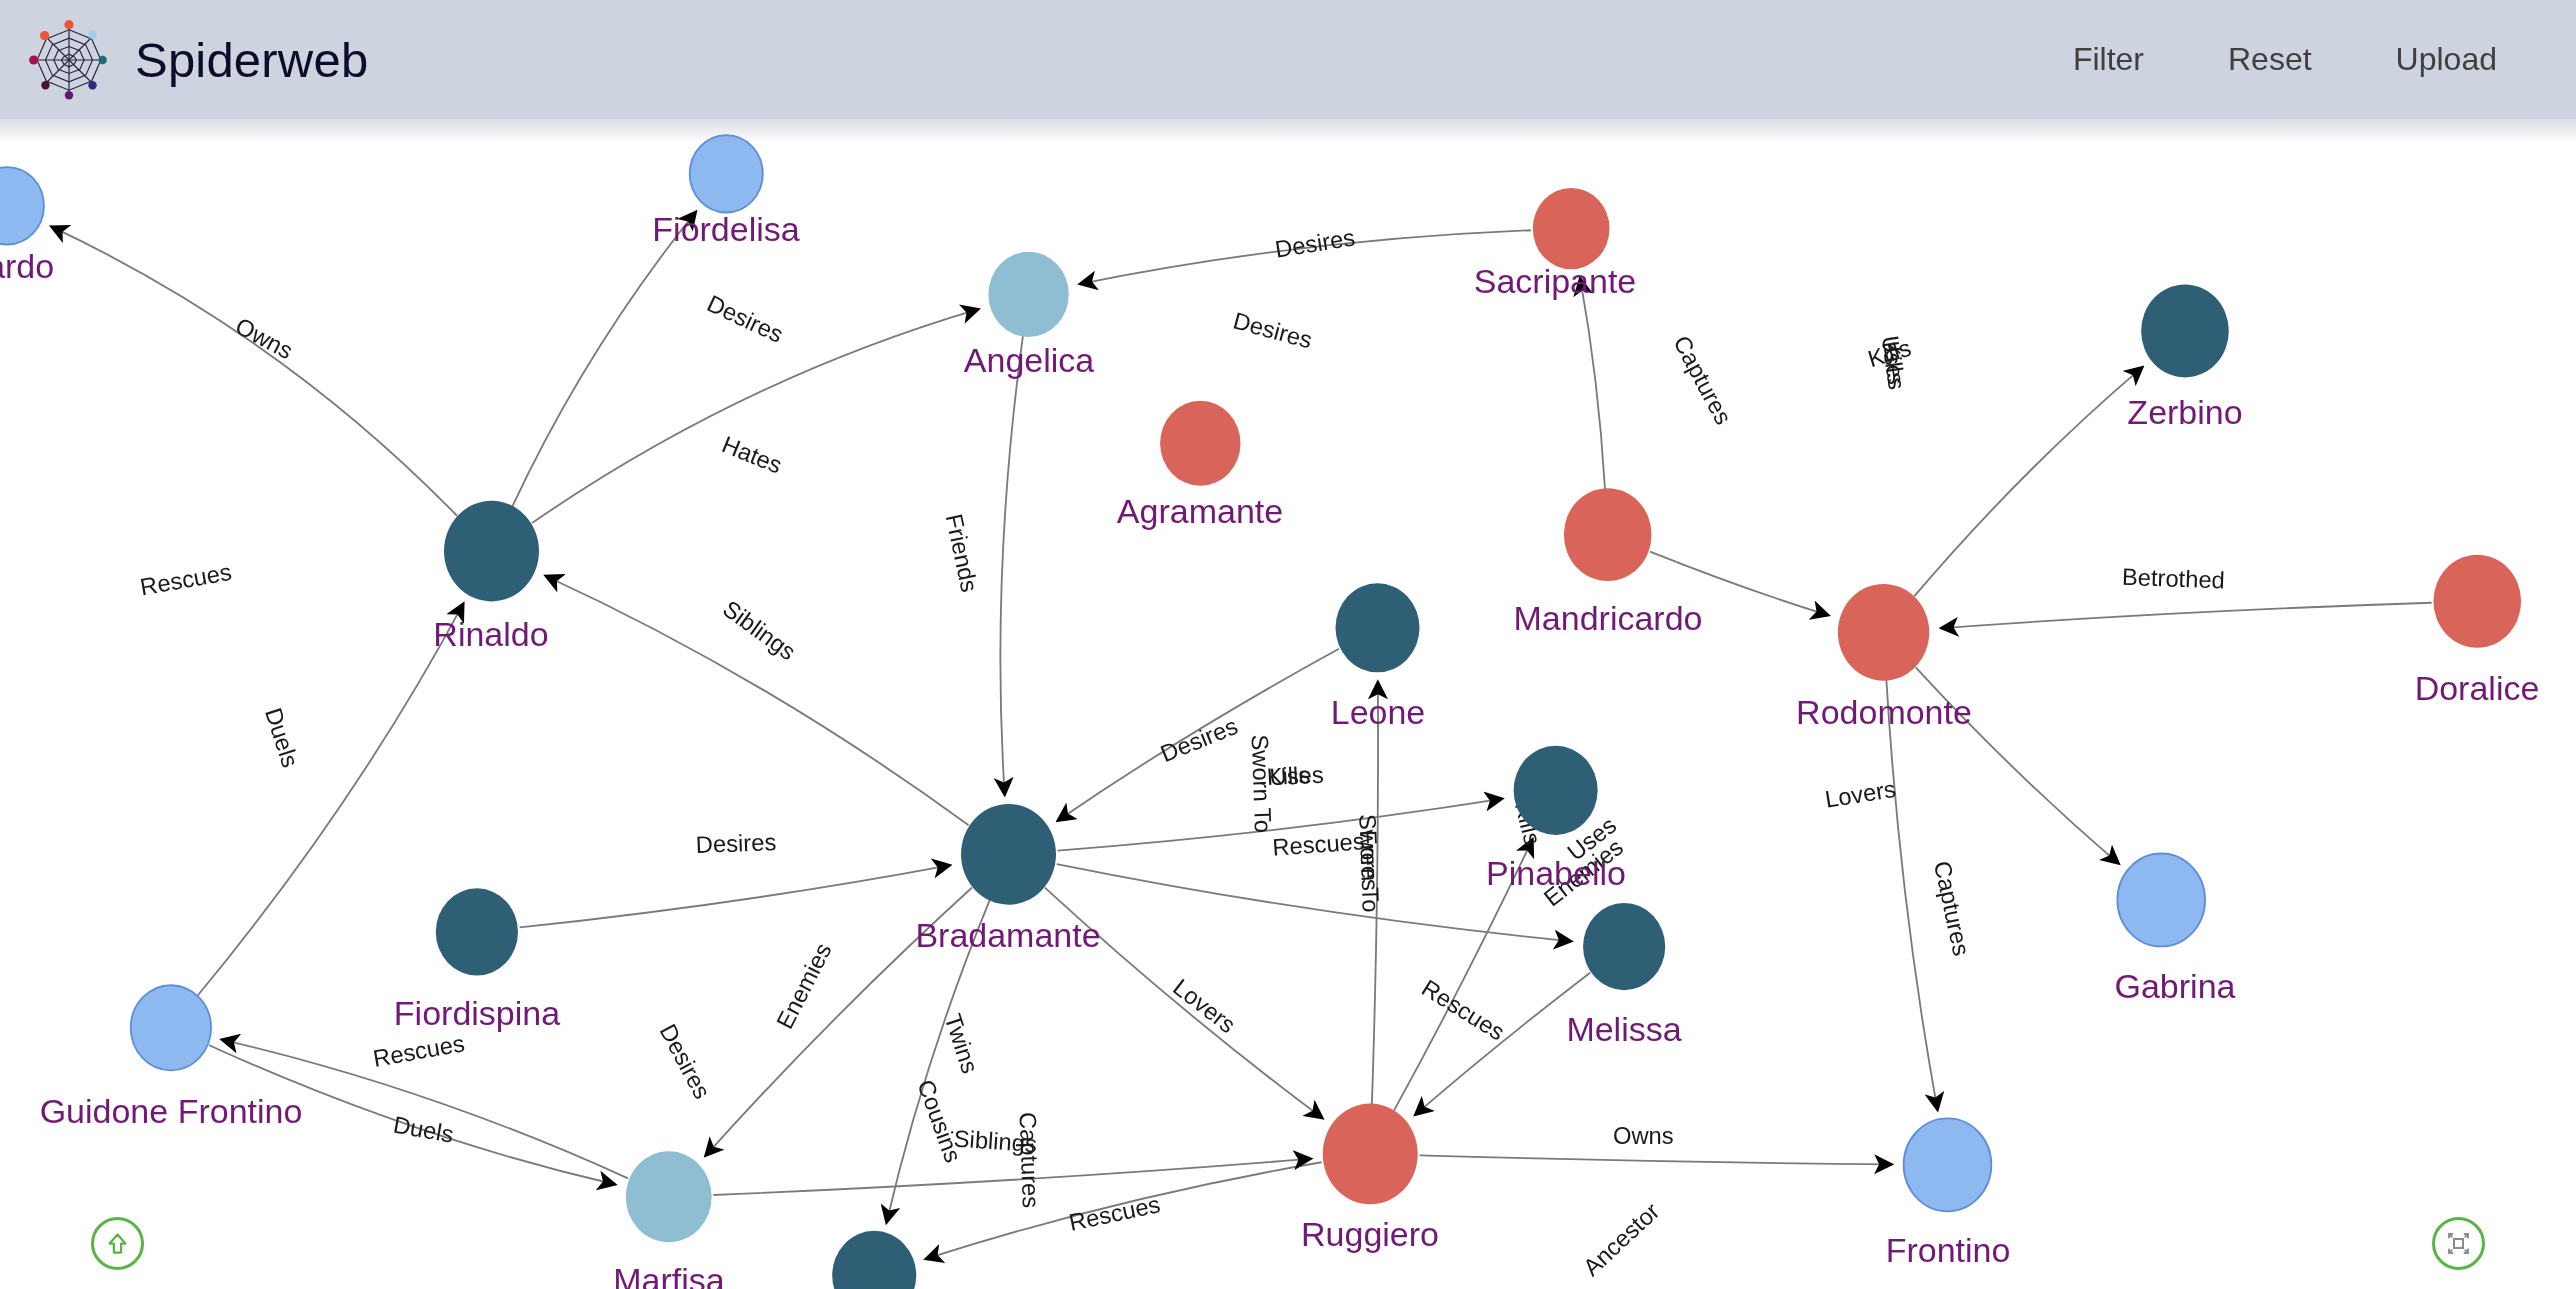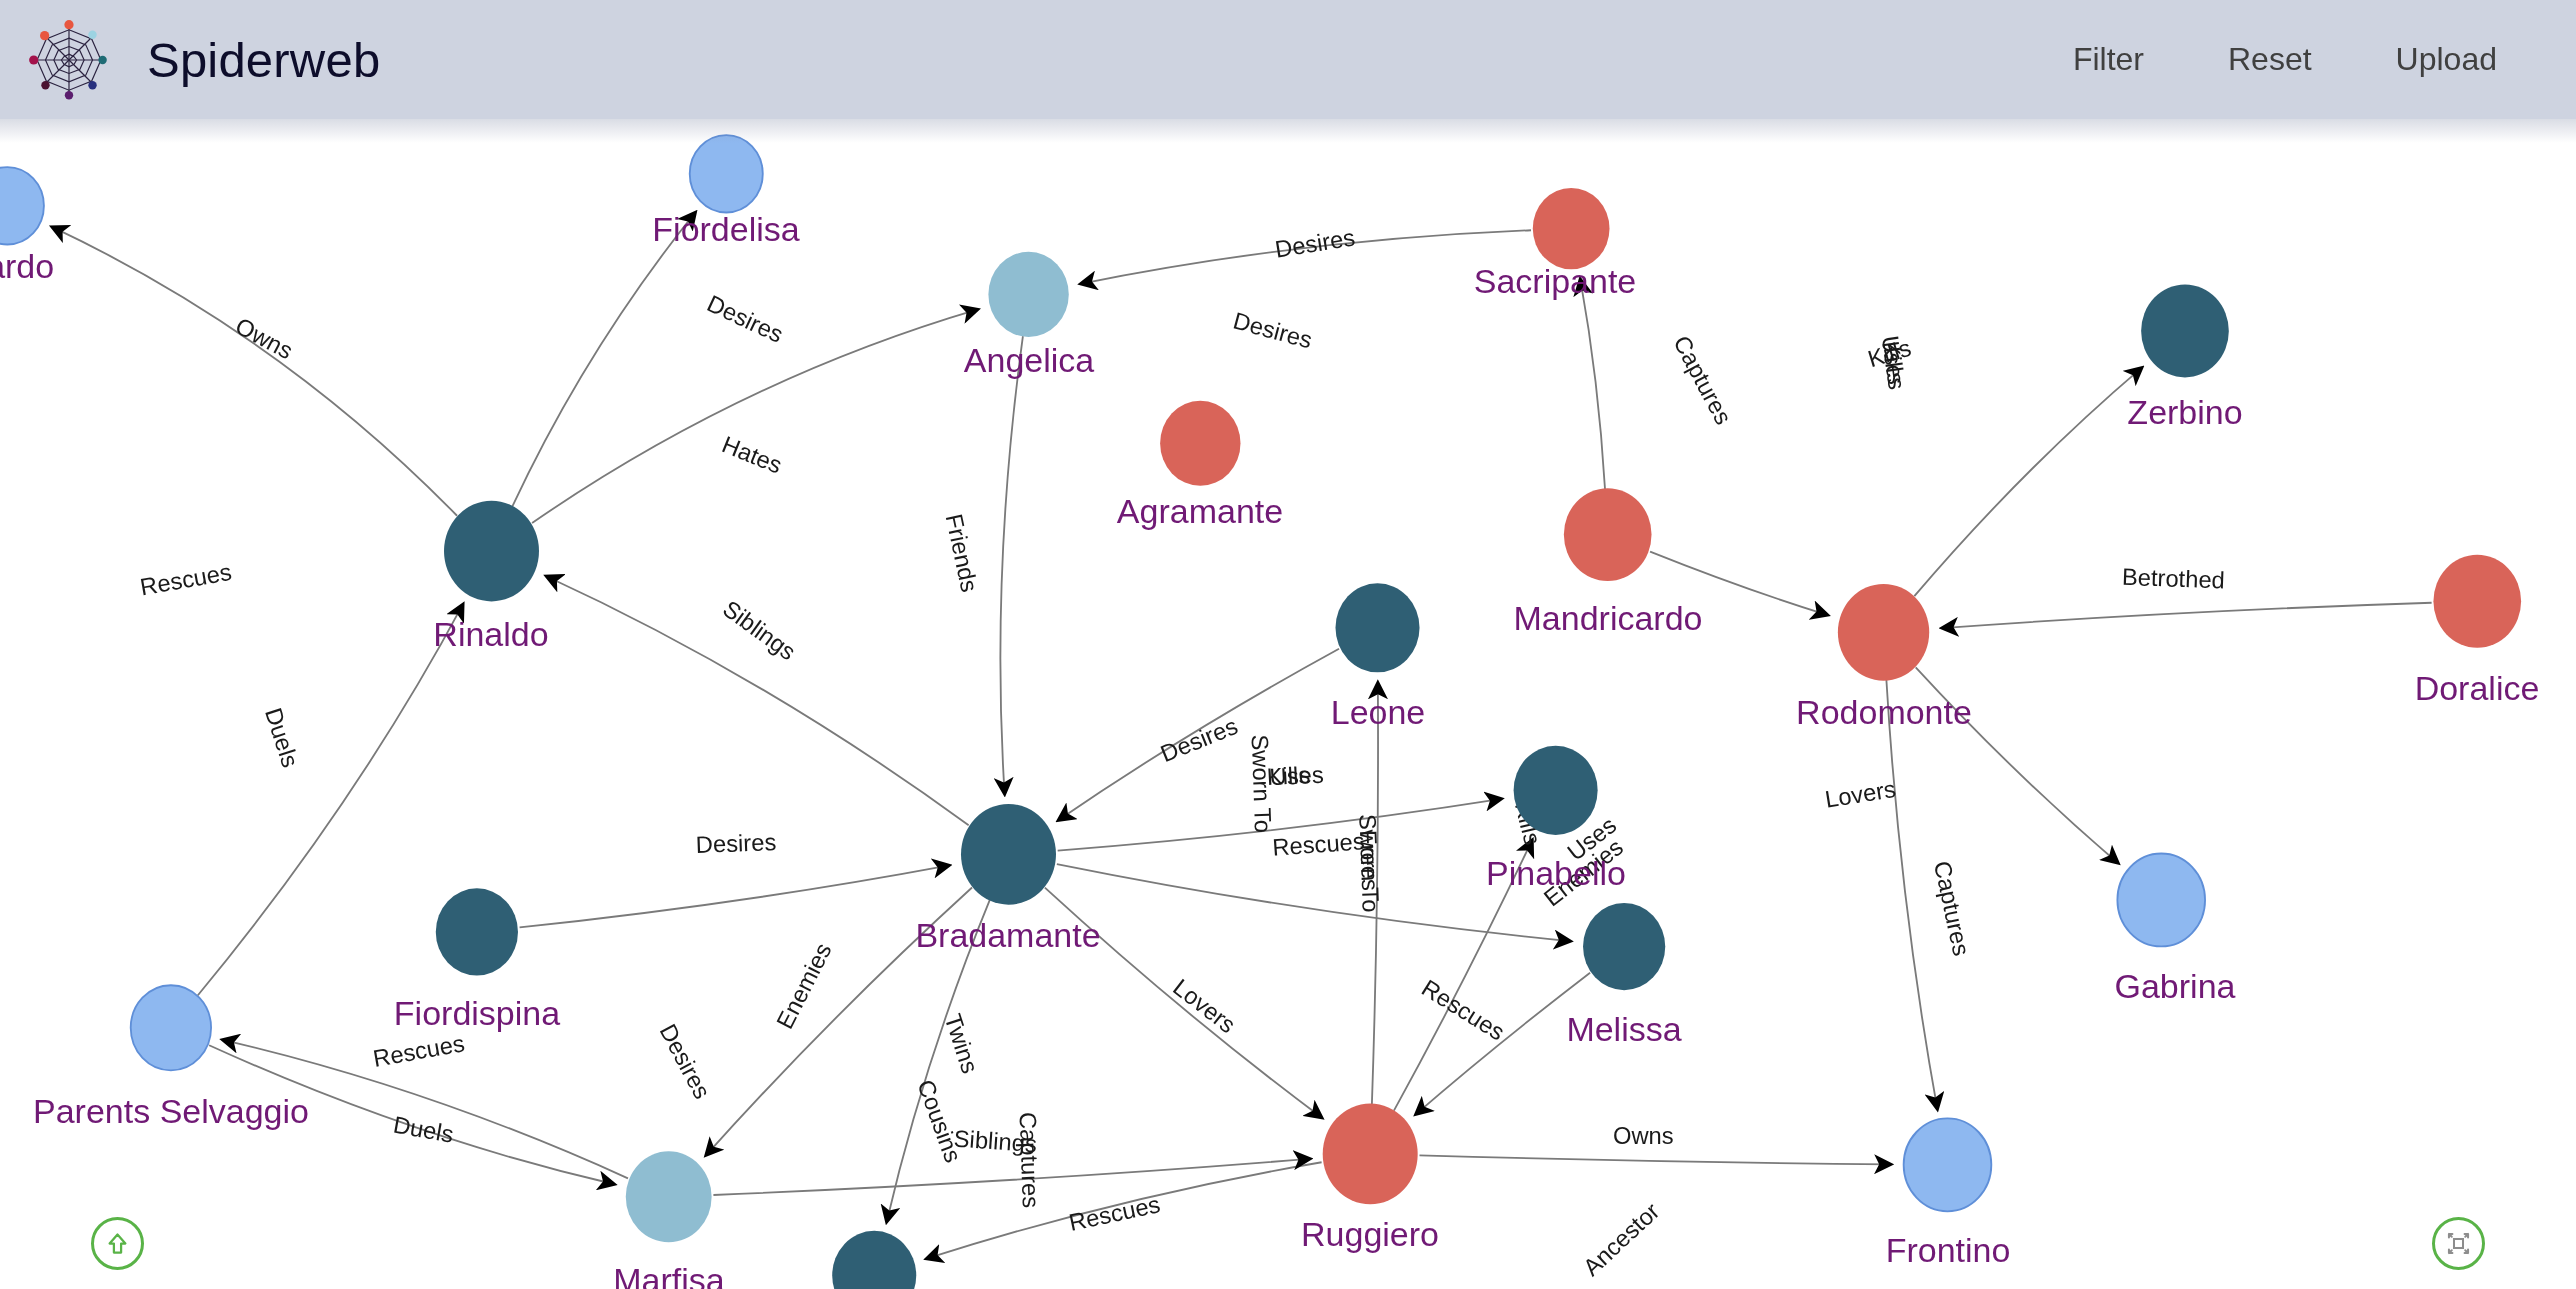--- a/index.html
+++ b/index.html
@@ -35,21 +35,21 @@
   }
   #header-shadow {
     position: absolute;
     left: 0; top: 119px;
     width: 2576px; height: 24px;
     background: linear-gradient(to bottom, rgba(120,130,160,0.28), rgba(120,130,160,0.0));
     z-index: 29;
     pointer-events: none;
   }
 
-  #brand { display: flex; align-items: center; gap: 36px; }
+  #brand { display: flex; align-items: center; gap: 24px; }
   #logo { width: 84px; height: 84px; display:block; }
   #app-title {
     font-size: 49px;
     color: #0d0d2b;
     font-family: "Liberation Sans", sans-serif;
     letter-spacing: 0.2px;
     white-space: nowrap;
   }
 
   #nav {
@@ -265,21 +265,21 @@
         <div class="node-label" style="left: 2185px; top: 274px;">Zerbino</div>
         <div class="node-label" style="left: 1884px; top: 574px;">Rodomonte</div>
         <div class="node-label" style="left: 2477px; top: 550px;">Doralice</div>
         <div class="node-label" style="left: 491px; top: 496px;">Rinaldo</div>
         <div class="node-label" style="left: 1378px; top: 574px;">Leone</div>
         <div class="node-label" style="left: 1556px; top: 735px;">Pinabello</div>
         <div class="node-label" style="left: 1008px; top: 797px;">Bradamante</div>
         <div class="node-label" style="left: 1624px; top: 891px;">Melissa</div>
         <div class="node-label" style="left: 2161px; top: 848px; margin-left: 14px;">Gabrina</div>
         <div class="node-label" style="left: 477px; top: 875px;">Fiordispina</div>
-        <div class="node-label" style="left: 171px; top: 973px;">Parents Selvaggio</div>
+        <div class="node-label" style="left: 171px; top: 973px;">Guidone Frontino</div>
         <div class="node-label" style="left: 1370px; top: 1096px;">Ruggiero</div>
         <div class="node-label" style="left: 1948px; top: 1112px;">Frontino</div>
         <div class="node-label" style="left: 669px; top: 1142px;">Marfisa</div>
       </div>
   </div>
 
   <div class="corner-btn" id="btn-recenter">
     <svg viewBox="0 0 24 24" width="27" height="27">
       <path d="M12 4 L19 12 L15.2 12 L15.2 20 L8.8 20 L8.8 12 L5 12 Z" fill="none" stroke="#59b347" stroke-width="2" stroke-linejoin="round"></path>
     </svg>

